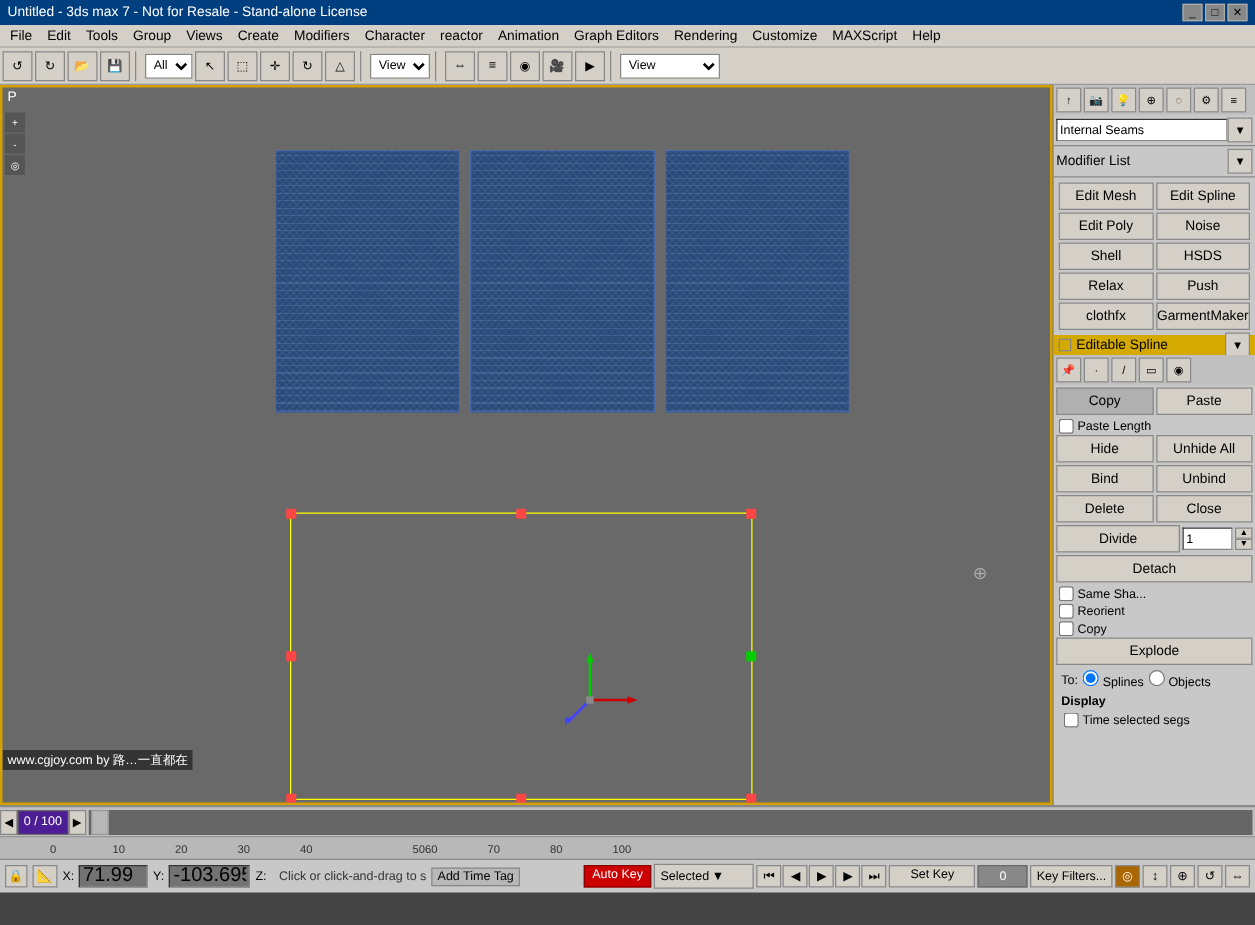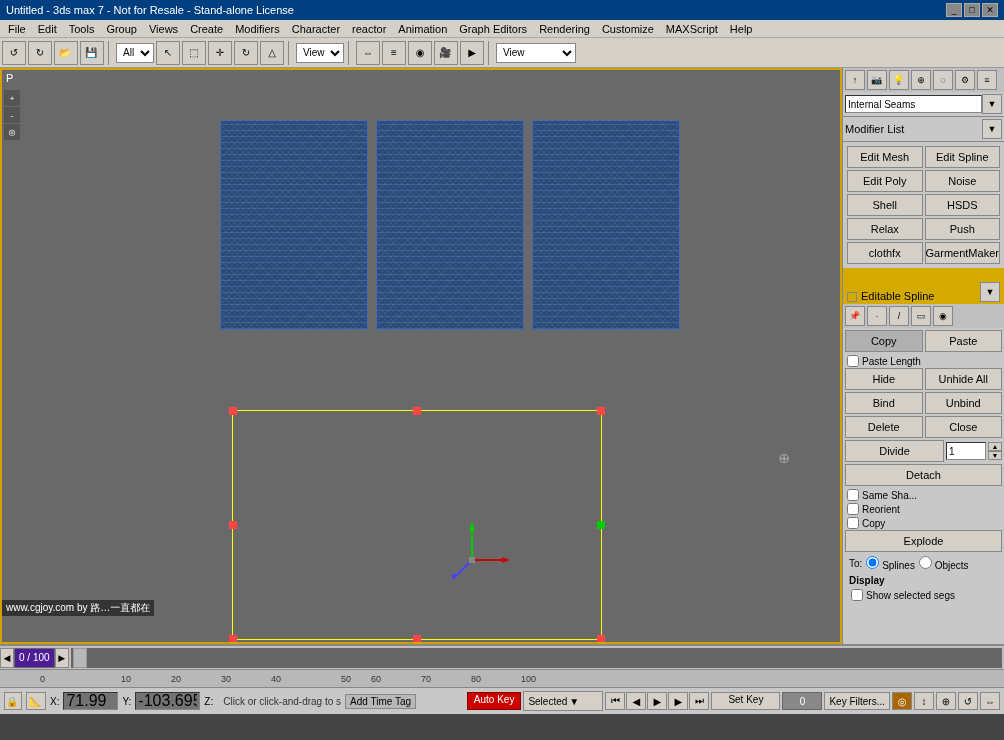--- a/index.html
+++ b/index.html
@@ -174,22 +174,22 @@
       cursor: pointer;
       height: 22px;
       display: flex; align-items: center; justify-content: center;
     }
 
     
     .editable-spline-header {
       background: #d4aa00;
       padding: 2px 4px;
       font-size: 11px;
-      height: 36px;
-      display: flex; align-items: flex-end;
+      height: 16px;
+      display: flex; align-items: center;
     }
     .editable-spline-header .bullet {
       width: 10px; height: 10px;
       background: #d4aa00;
       border: 1px solid #888;
       margin-right: 4px;
       display: inline-block;
     }
 
     
@@ -634,21 +634,21 @@
         <label>
           <input type="radio" name="to-group" style="">
           <span>Objects</span>
         </label>
       </div>
 
       <div class="display-section">
         <div class="display-header">Display</div>
         <div class="checkbox-row">
           <input type="checkbox" style="">
-          <span>Show selected segs</span>
+          <span>Time selected segs</span>
         </div>
       </div>
 
     </div>
   </div>
 
 </div>
 
 <div id="bottom-area">
 
@@ -658,25 +658,25 @@
     <div class="scroll-arrow">▶</div>
     <div class="timeline-track" style="flex:1; height:20px; background:#666;">
 
       <div style="position:absolute; left:2px; top:0; width:14px; height:20px; background:#b8b8b8; border:1px solid #999;"></div>
     </div>
   </div>
 
   <div id="ruler" style="position:relative; height:18px; background:#b8b8b8; border-bottom:1px solid #888; overflow:hidden;">
     <div style="position:absolute; left:40px; top:4px; display:flex; gap:0;">
       <span style="min-width:50px; font-size:9px; text-align:left;">0</span>
-      <span style="min-width:50px; font-size:9px; text-align:left;margin-left:31px;">10</span>
+      <span style="min-width:50px; font-size:9px; text-align:left;">10</span>
       <span style="min-width:50px; font-size:9px; text-align:left;">20</span>
       <span style="min-width:50px; font-size:9px; text-align:left;">30</span>
       <span style="min-width:50px; font-size:9px; text-align:left;">40</span>
-      <span style="min-width:50px; font-size:9px; text-align:center;">50</span>
+      <span style="min-width:50px; font-size:9px; text-align:right;">50</span>
       <span style="min-width:50px; font-size:9px; text-align:left;">60</span>
       <span style="min-width:50px; font-size:9px; text-align:left;">70</span>
       <span style="min-width:50px; font-size:9px; text-align:left;">80</span>
       <span style="min-width:50px; font-size:9px; text-align:left;">100</span>
     </div>
   </div>
 
   <div id="status-bar">
     <div class="lock-btn">🔒</div>
     <div style="background:#d4d0c8; border:1px solid #888; width:20px; height:18px; display:flex; align-items:center; justify-content:center; font-size:10px;">📐</div>

